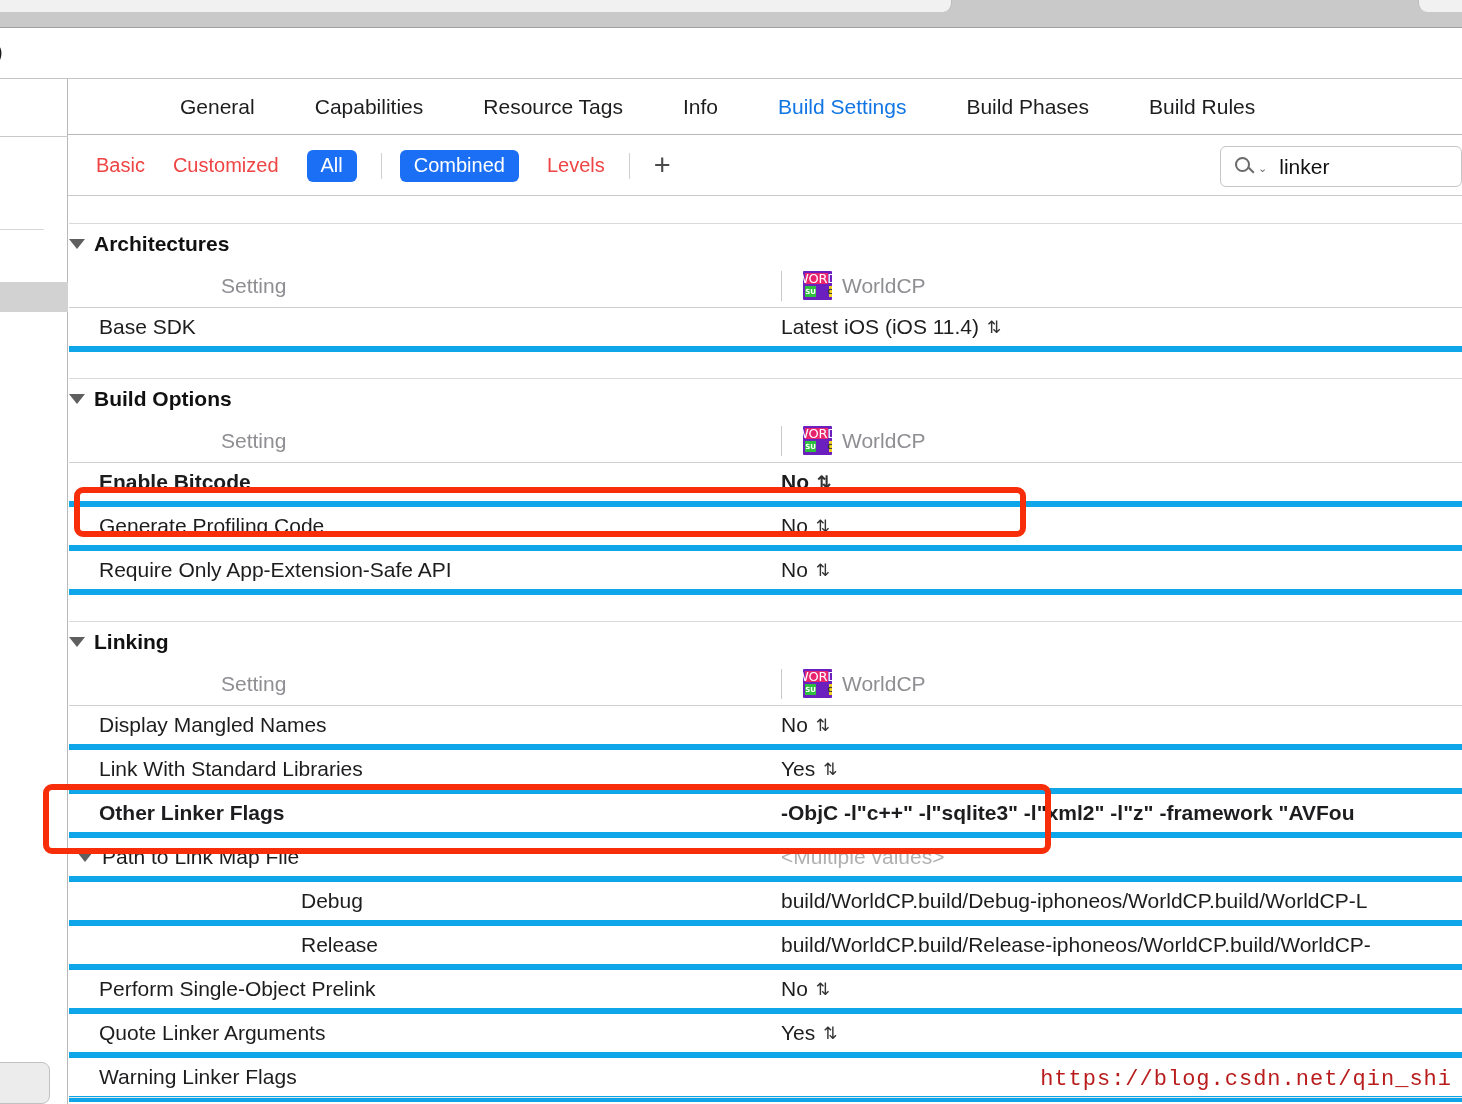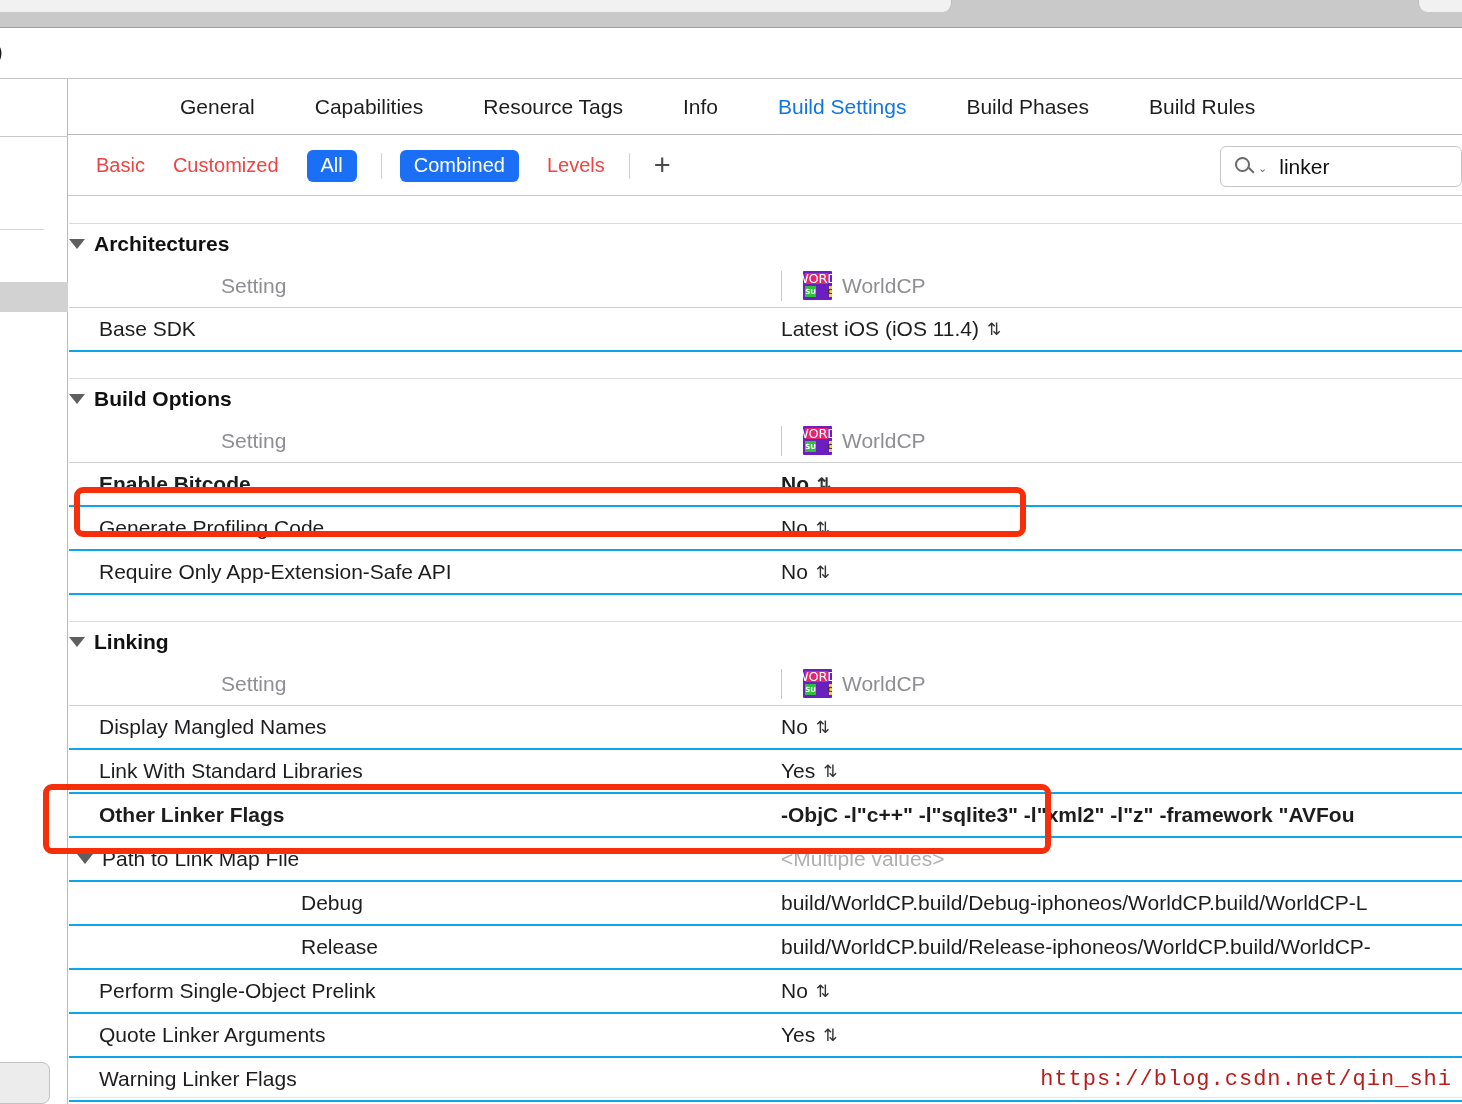--- a/index.html
+++ b/index.html
@@ -128,21 +128,21 @@
   }
   .disclosure {
     width:0; height:0; border-left:8px solid transparent;
     border-right:8px solid transparent; border-top:10px solid #5f5f5f;
     margin-right:9px; cursor:default;
   }
   .group-title { font-size:21px; font-weight:bold; color:#111; }
 
   .row {
     height:44px; display:flex; align-items:center;
-    border-bottom:2px solid #0ea5e9; position:relative;
+    border-bottom:6px solid #0ea5e9; position:relative;
   }
   .row.head { border-bottom:1px solid #cfcfcf; height:44px; }
   .row .name {
     width:712px; padding-left:30px; font-size:21px; color:#1d1d1f;
     white-space:nowrap; overflow:hidden;
   }
   .row.head .name {
     padding-left:152px; color:#8e8e93; font-size:21px;
   }
   .row .name.bold { font-weight:bold; }

